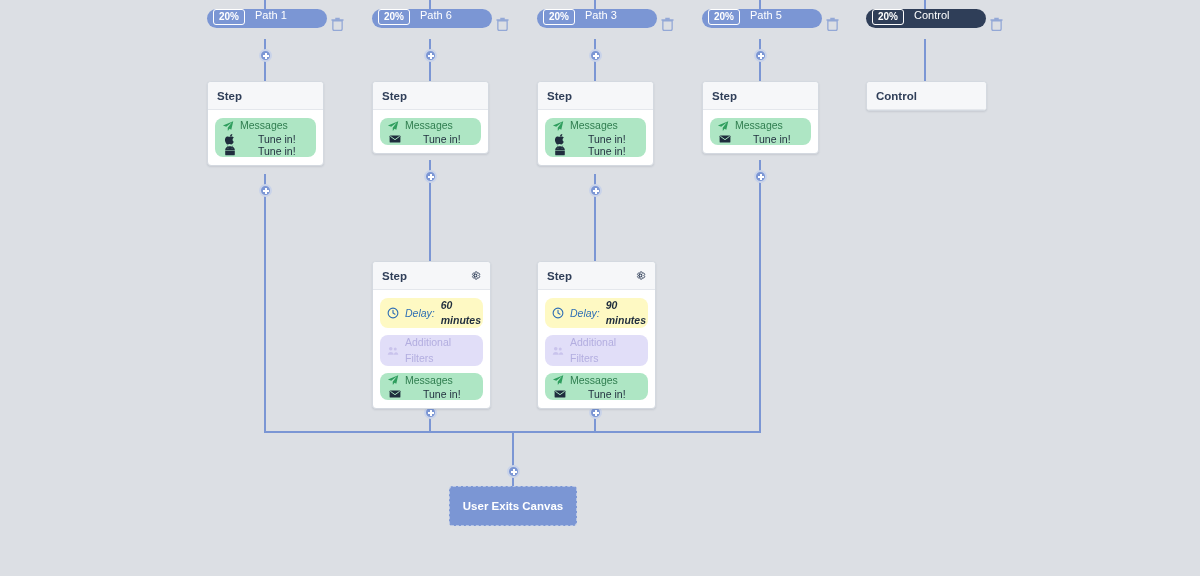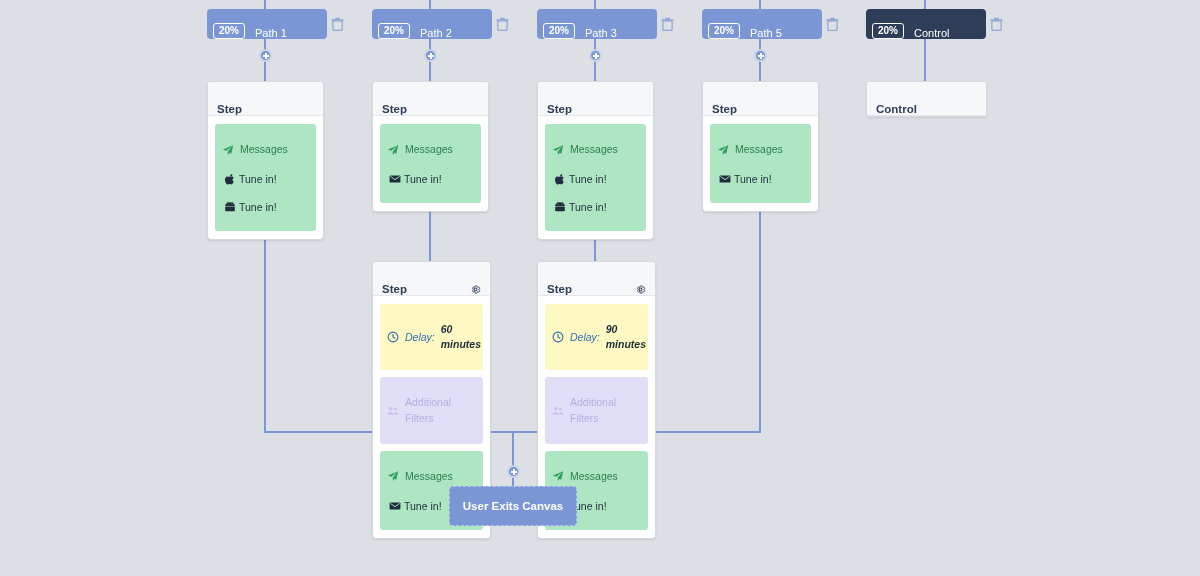--- a/index.html
+++ b/index.html
@@ -40,26 +40,26 @@
     content: "";
     position: absolute;
     background: #ffffff;
   }
   .plus-node::before { left: 1.5px; top: 4px; width: 6px; height: 1.5px; }
   .plus-node::after  { top: 1.5px; left: 4px; height: 6px; width: 1.5px; }
 
   
   .path-bar {
     position: absolute;
-    height: 30px;
+    height: 19px;
     width: 120px;
     background: #7b96d4;
-    border-radius: 4px;
+    border-radius: 12px;
     display: flex;
-    align-items: flex-end;
+    align-items: flex-start;
     padding: 0 6px;
     z-index: 4;
   }
   .path-bar.control { background: #2f3e58; width: 120px; }
   .pct {
     border: 1px solid #ffffff;
     border-radius: 3px;
     color: #ffffff;
     font-size: 10px;
     font-weight: bold;
@@ -85,40 +85,40 @@
   .card {
     position: absolute;
     background: #ffffff;
     border: 1px solid #d4d9e0;
     border-radius: 4px;
     box-shadow: 0 1px 2px rgba(40,50,70,.12);
     z-index: 4;
     overflow: hidden;
   }
   .card-head {
-    height: 34px;
+    height: 28px;
     background: #f6f7f9;
     border-bottom: 1px solid #e4e7ec;
     display: flex;
-    align-items: flex-end;
+    align-items: center;
     justify-content: space-between;
     padding: 0 9px;
   }
   .card-title {
     font-size: 11.5px;
     font-weight: bold;
     color: #2f3e58;
   }
   .gear-icon { width: 11px; height: 11px; display:block; cursor:pointer; }
   .card-body { padding: 8px 7px; }
 
   
   .blk {
-    border-radius: 3px;
-    padding: 18px 7px;
+    border-radius: 8px;
+    padding: 0 7px;
     margin-bottom: 7px;
   }
   .blk:last-child { margin-bottom: 0; }
   .blk-delay   { background: #fef9c3; font-style: italic; }
   .blk-filters { background: #e1def8; }
   .blk-msgs    { background: #aee6c4; }
 
   .blk-row {
     display: flex;
     align-items: center;
@@ -128,22 +128,22 @@
   .blk-label {
     font-size: 10.5px;
     color: #2f7d4f;
   }
   .delay-label { font-size: 10.5px; color: #2f6fb5; }
   .delay-value { font-size: 10.5px; color: #1f2d3d; font-weight: bold; }
   .filters-label { font-size: 10.5px; color: #b3aee0; }
   .msg-item {
     display: flex;
     align-items: flex-end;
-    gap: 3px;
-    margin-top: 16px;
+    gap: 22px;
+    margin-top: 0;
     padding-left: 2px;
   }
   .msg-text { font-size: 10.5px; color: #1f2d3d; }
   .micon { width: 12px; height: 12px; flex: none; display:block; }
 
   
   .control-body {
     padding: 8px 9px 10px 9px;
     font-size: 10.5px;
     line-height: 1.42;
@@ -181,21 +181,21 @@
     <span class="pct">20%</span>
     <span class="path-name">Path 1</span>
   </div>
   <svg class="trash-icon" style="left:331px; top:17px;" viewBox="0 0 14 15">
     <path d="M2 4h10v9a1.5 1.5 0 0 1-1.5 1.5h-7A1.5 1.5 0 0 1 2 13V4z" fill="none" stroke="#93a8d6" stroke-width="1.4"></path>
     <path d="M1 3.2h12M5.3 3.2V1.6h3.4v1.6" fill="none" stroke="#93a8d6" stroke-width="1.4" stroke-linecap="round"></path>
   </svg>
 
   <div class="path-bar" style="left:372px; top:9px;">
     <span class="pct">20%</span>
-    <span class="path-name">Path 2</span>
+    <span class="path-name">Path 6</span>
   </div>
   <svg class="trash-icon" style="left:496px; top:17px;" viewBox="0 0 14 15">
     <path d="M2 4h10v9a1.5 1.5 0 0 1-1.5 1.5h-7A1.5 1.5 0 0 1 2 13V4z" fill="none" stroke="#93a8d6" stroke-width="1.4"></path>
     <path d="M1 3.2h12M5.3 3.2V1.6h3.4v1.6" fill="none" stroke="#93a8d6" stroke-width="1.4" stroke-linecap="round"></path>
   </svg>
 
   <div class="path-bar" style="left:537px; top:9px;">
     <span class="pct">20%</span>
     <span class="path-name">Path 3</span>
   </div>

